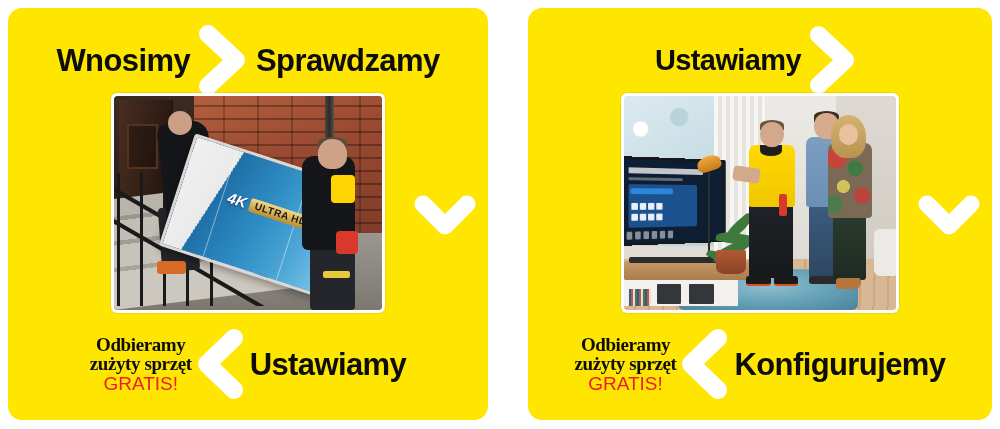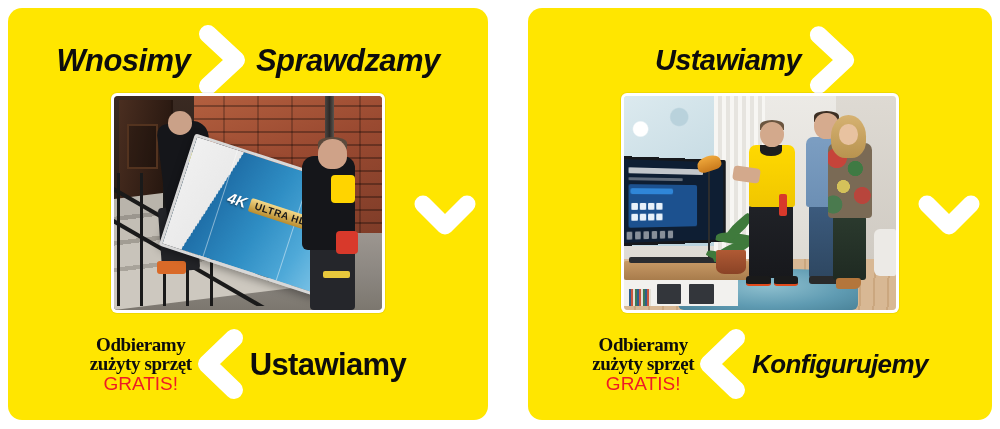--- a/index.html
+++ b/index.html
@@ -35,21 +35,20 @@
   
   .header-row {
     position: absolute;
     top: 24px;
     left: 0;
     width: 100%;
     height: 56px;
     display: flex;
     align-items: center;
     justify-content: center;
-    font-style: italic;
   }
   .step-label {
     font-family: "Liberation Sans", sans-serif;
     font-weight: bold;
     color: #0d0d0d;
     letter-spacing: -0.6px;
     white-space: nowrap;
     line-height: 1;
   }
   #panel-1 .header-row .step-label { font-size: 31px; }
@@ -423,21 +422,21 @@
     font-weight: normal;
     color: #ee1c25;
     letter-spacing: 0px;
     display: block;
     white-space: nowrap;
   }
   #panel-1 .recycle-free { font-size: 19px; }
   #panel-2 .recycle-free { font-size: 19px; }
 
   #panel-1 .footer-row .step-label { font-size: 31px; }
-  #panel-2 .footer-row .step-label { font-size: 26px; font-style: italic; }
+  #panel-2 .footer-row .step-label { font-size: 31px; }
 </style>
 </head>
 <body>
 
 <div id="stage">
 
   <section class="panel" id="panel-1">
 
     <div class="header-row">
       <span class="step-label">Wnosimy</span>

